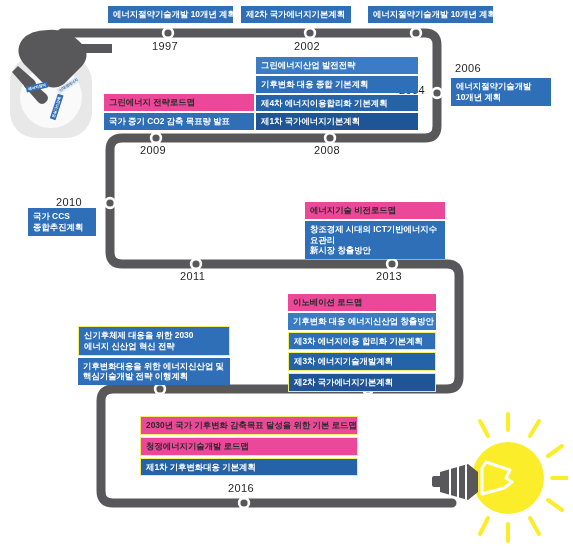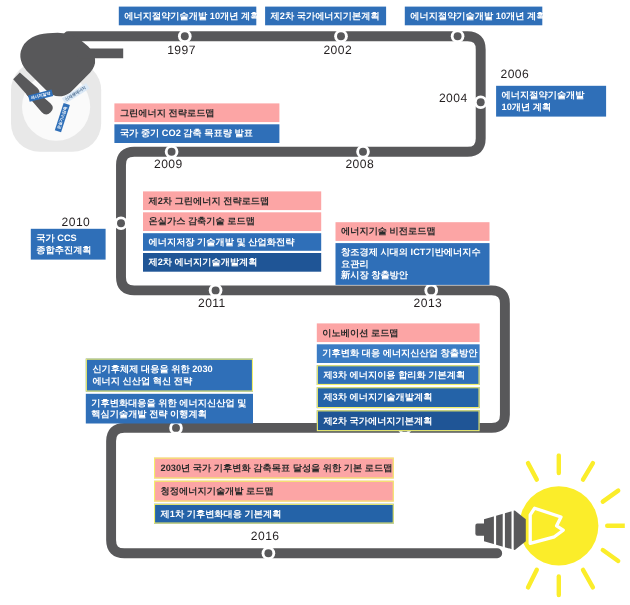--- a/index.html
+++ b/index.html
@@ -8,21 +8,21 @@
   #stage{position:absolute;left:0;top:0;width:573px;height:550px;}
   svg.track{position:absolute;left:0;top:0;width:573px;height:550px;pointer-events:none;}
 
   .yearlbl{position:absolute;font-size:11px;font-weight:normal;color:#231f20;
            letter-spacing:.4px;white-space:nowrap;}
 
   .grp{position:absolute;display:flex;flex-direction:column;gap:2px;}
   .box{font-size:8.4px;font-weight:bold;line-height:1.28;text-align:left;
        padding:3px 5px;white-space:nowrap;box-sizing:border-box;}
   .box.wrap{white-space:normal;}
-  .b-pale{background:#fca5a5;color:#2b2b2b;}
+  .b-pale{background:#ec4899;color:#2b2b2b;}
   .b-l1{background:#3b7cc4;color:#ffffff;}
   .b-l2{background:#2f6fb8;color:#ffffff;}
   .b-l3{background:#2463a8;color:#ffffff;}
   .b-l4{background:#1f5596;color:#ffffff;}
   .ylw{border:1.4px solid #f2ef6a;}
 
   .plugwrap{position:absolute;left:4px;top:22px;width:108px;height:122px;}
   .plugdisc{position:absolute;left:6px;top:34px;width:82px;height:82px;
             background:#e8e8e8;border-radius:26px;}
   .plugcirc{position:absolute;left:16px;top:44px;width:62px;height:62px;
@@ -131,32 +131,32 @@
     </div>
   <div class="grp" style="left:241px;top:6px;width:110px;">
       <div class="box b-l2">제2차 국가에너지기본계획</div>
     </div>
   <div class="grp" style="left:368px;top:6px;width:125px;">
       <div class="box b-l2">에너지절약기술개발 10개년 계획</div>
     </div>
   <div class="grp" style="left:451px;top:78px;width:100px;">
       <div class="box b-l2 wrap">에너지절약기술개발<br>10개년 계획</div>
     </div>
+  <div class="grp" style="left:256px;top:57px;width:162px;">
+      <div class="box b-l1">그린에너지산업 발전전략</div>
+      <div class="box b-l2">기후변화 대응 종합  기본계획</div>
+      <div class="box b-l3">제4차 에너지이용합리화 기본계획</div>
+      <div class="box b-l4">제1차 국가에너지기본계획</div>
+    </div>
   <div class="grp" style="left:104px;top:94px;width:150px;">
       <div class="box b-pale">그린에너지 전략로드맵</div>
       <div class="box b-l2">국가 중기 CO2 감축 목표량 발표</div>
     </div>
   <div class="grp" style="left:28px;top:208px;width:68px;">
       <div class="box b-l2 wrap">국가 CCS<br>종합추진계획</div>
-    </div>
-  <div class="grp" style="left:130px;top:174px;width:162px;">
-      <div class="box b-pale">제2차 그린에너지 전략로드맵</div>
-      <div class="box b-pale">온실가스 감축기술 로드맵</div>
-      <div class="box b-l2">에너지저장 기술개발 및 산업화전략</div>
-      <div class="box b-l4">제2차 에너지기술개발계획</div>
     </div>
   <div class="grp" style="left:305px;top:202px;width:140px;">
       <div class="box b-pale">에너지기술 비전로드맵</div>
       <div class="box b-l2 wrap">창조경제 시대의 ICT기반에너지수요관리<br>新시장 창출방안</div>
     </div>
   <div class="grp" style="left:288px;top:294px;width:148px;">
       <div class="box b-pale">이노베이션 로드맵</div>
       <div class="box b-l1">기후변화 대응 에너지신산업 창출방안</div>
       <div class="box b-l2 ylw">제3차 에너지이용 합리화 기본계획</div>
       <div class="box b-l3 ylw">제3차 에너지기술개발계획</div>

